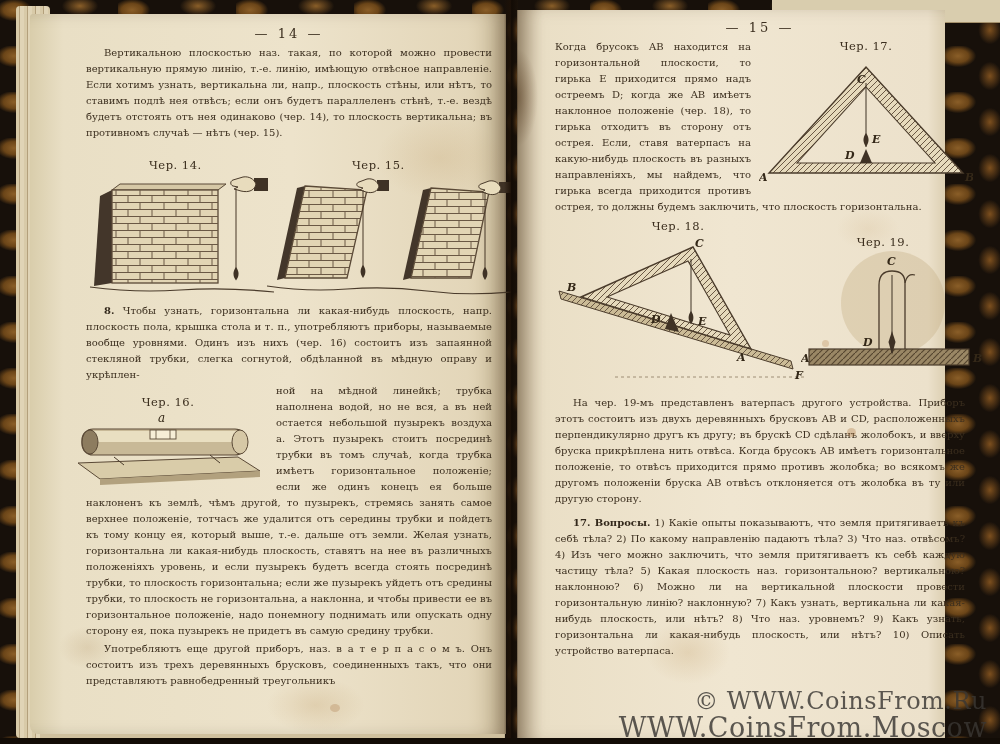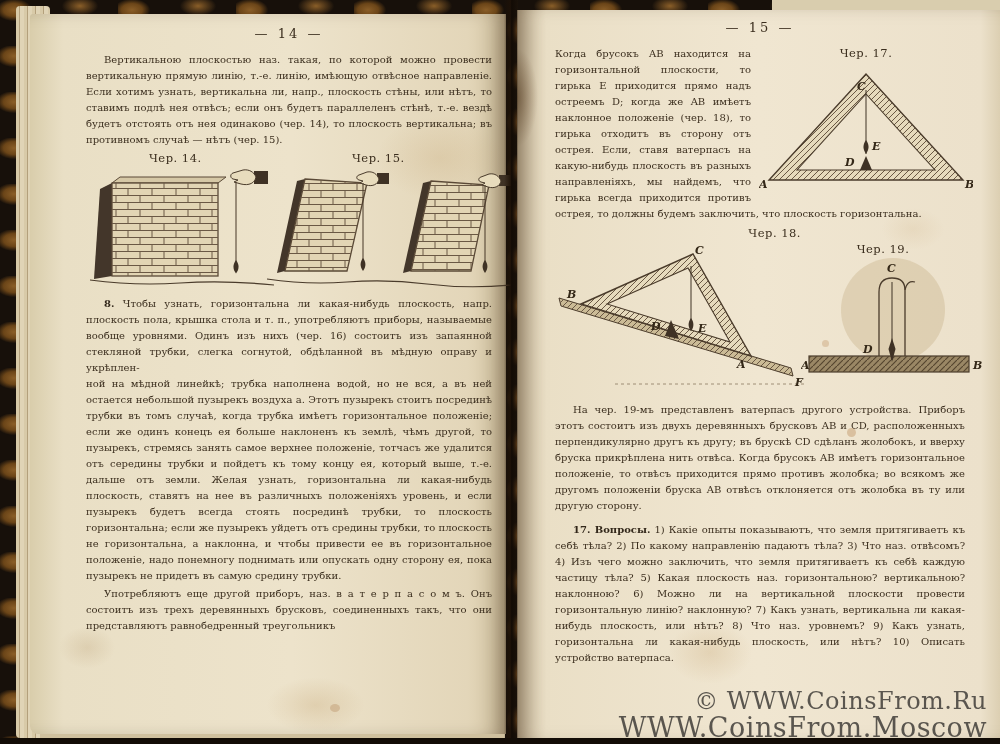--- a/index.html
+++ b/index.html
@@ -19,35 +19,35 @@
   .stack-bottom-left{position:absolute;left:40px;top:730px;width:465px;height:8px;background:#cfc09e;border-top:1px solid #a08a64;}
   
   .page{position:absolute;color:#3b2e1e;}
   .page-left{left:30px;top:14px;width:476px;height:720px;border-radius:3px 0 0 8px;
     background:
       radial-gradient(ellipse 90px 60px at 86% 20%, rgba(170,125,60,.14), rgba(0,0,0,0) 70%),
       radial-gradient(ellipse 70px 40px at 60% 96%, rgba(170,125,60,.18), rgba(0,0,0,0) 70%),
       radial-gradient(ellipse 40px 30px at 12% 88%, rgba(150,110,55,.15), rgba(0,0,0,0) 70%),
       linear-gradient(90deg,#d9cdab 0%,#e9dfc5 7%,#ede3cb 55%,#e3d6b9 92%,#d1c2a0 100%);
     box-shadow:inset -16px 0 20px -10px rgba(55,35,15,.5);}
-  .page-right{left:517px;top:10px;width:483px;height:730px;
+  .page-right{left:517px;top:10px;width:428px;height:730px;
     background:
       radial-gradient(ellipse 30px 70px at 0% 12%, rgba(80,50,20,.45), rgba(0,0,0,0) 70%),
       radial-gradient(ellipse 60px 45px at 40% 88%, rgba(175,130,65,.18), rgba(0,0,0,0) 70%),
       radial-gradient(ellipse 45px 30px at 82% 30%, rgba(175,130,65,.10), rgba(0,0,0,0) 70%),
       linear-gradient(90deg,#d5c6a8 0%,#eadfc6 6%,#f0e6d1 50%,#ece1cb 96%,#dccfb2 100%);
     box-shadow:inset 18px 0 22px -12px rgba(55,35,15,.55);}
   .spine{position:absolute;left:504px;top:0;width:14px;height:744px;
     background:linear-gradient(90deg,rgba(40,25,10,0) 0%,rgba(30,18,8,.85) 45%,#120b05 55%,rgba(40,25,10,.2) 100%);}
   .bottom-band{position:absolute;left:0;top:738px;width:1000px;height:6px;background:#120c06;}
   
   .tb{position:absolute;}
   .tb-left{left:56px;top:10px;width:406px;}
   .tb-right{left:38px;top:8px;width:410px;}
-  .pnum{text-align:center;font-size:13px;letter-spacing:3px;margin:2px 0 11px 0;}
+  .pnum{text-align:center;font-size:13px;letter-spacing:3px;margin:2px 0 4px 0;}
   p.bk{margin:0;text-align:justify;font-size:10px;line-height:16px;text-indent:18px;color:#3b2e1e;}
   p.bk.noind{text-indent:0;}
   .bold{font-weight:bold;color:#32271a;}
   .sm{font-size:11.6px;line-height:14.6px;}
   .figrow{display:flex;align-items:flex-end;}
   .figcol{text-align:center;}
   .figlabel{font-size:11.5px;letter-spacing:.5px;color:#3b2e1e;margin-bottom:2px;}
   .fig16box{float:left;width:196px;height:108px;margin:2px 10px 0 -16px;text-align:center;}
   .fig17box{float:right;width:214px;height:148px;margin:0 -8px 12px 8px;text-align:center;}
   .wrapblock{overflow:visible;}
@@ -69,21 +69,21 @@
   <div class="stack-left"></div>
   <div class="stack-top-right"></div>
   <div class="stack-bottom-left"></div>
 
   <div class="page page-left">
     <div class="tb tb-left">
       <div class="pnum">— 14 —</div>
 
       <p class="bk">Вертикальною плоскостью наз. такая, по которой можно провести вертикальную прямую линію, т.-е. линію, имѣющую отвѣсное направленіе. Если хотимъ узнать, вертикальна ли, напр., плоскость стѣны, или нѣтъ, то ставимъ подлѣ нея отвѣсъ; если онъ будетъ параллеленъ стѣнѣ, т.-е. вездѣ будетъ отстоять отъ нея одинаково (чер. 14), то плоскость вертикальна; въ противномъ случаѣ — нѣтъ (чер. 15).</p>
 
-      <div class="figrow" style="margin-top:5px;height:140px;">
+      <div class="figrow" style="margin-top:19px;height:140px;">
 
         <div class="figcol" style="width:44%;">
           <div class="figlabel">Чер. 14.</div>
           <svg width="192" height="122" viewBox="0 0 192 122">
             <defs>
               <pattern id="bp14" width="24" height="14" patternUnits="userSpaceOnUse">
                 <path d="M0 .5H24 M0 7.5H24 M6 0V7 M18 7V14" stroke="#6a5844" stroke-width="1" fill="none"></path>
               </pattern>
             </defs>
             <path class="ln" d="M4 113 q45 6 90 3 t94 2" stroke-width="1.2"></path>
@@ -129,20 +129,36 @@
               <line x1="94" y1="14" x2="94" y2="92" stroke="#463726" stroke-width="1"></line>
               <path d="M94,89 c3.2,4.3 3.2,8.6 0,12.9 c-3.2,-4.3 -3.2,-8.6 0,-12.9 z" fill="#3f3225"></path>
             </g>
           </svg>
         </div>
       </div>
 
       <p class="bk" style="margin-top:3px;"><span class="bold">8.</span> <span>Чтобы узнать, горизонтальна ли какая-нибудь плоскость, напр. плоскость пола, крышка стола и т. п., употребляютъ приборы, называемые вообще уровнями. Одинъ изъ нихъ (чер. 16) состоитъ изъ запаянной стекляной трубки, слегка согнутой, обдѣланной въ мѣдную оправу и укрѣплен-</span></p>
 
       <div class="wrapblock">
+        <div class="fig16box">
+          <div class="figlabel" style="margin-top:10px;">Чер. 16.</div>
+          <svg width="196" height="74" viewBox="0 0 196 74">
+            <text class="fla" x="88" y="11">a</text>
+            <polygon points="8,52 168,46 190,60 30,68" fill="#d9cca9" stroke="#5a4936" stroke-width="1"></polygon>
+            <polygon points="30,68 190,60 190,66 30,74" fill="#b2a17e"></polygon>
+            <rect x="12" y="18" rx="11" ry="11" width="164" height="26" fill="#c8b997" stroke="#5a4936" stroke-width="1.2"></rect>
+            <rect x="14" y="20" rx="9" ry="9" width="160" height="11" fill="#efe5c8" opacity=".85"></rect>
+            <ellipse cx="20" cy="31" rx="8" ry="12" fill="#8d7c5f" stroke="#5a4936" stroke-width="1"></ellipse>
+            <ellipse cx="170" cy="31" rx="8" ry="12" fill="#d6c8a6" stroke="#5a4936" stroke-width="1"></ellipse>
+            <rect x="80" y="19" width="26" height="9" fill="#f6eed6" stroke="#5a4936" stroke-width=".9"></rect>
+            <line x1="86" y1="19" x2="86" y2="28" stroke="#5a4936" stroke-width=".8"></line>
+            <line x1="100" y1="19" x2="100" y2="28" stroke="#5a4936" stroke-width=".8"></line>
+            <path class="ln" d="M44 46 l10 8 M140 44 l10 8" stroke-width="1"></path>
+          </svg>
+        </div>
         <p class="bk noind">ной на мѣдной линейкѣ; трубка наполнена водой, но не вся, а въ ней остается небольшой пузырекъ воздуха a. Этотъ пузырекъ стоитъ посрединѣ трубки въ томъ случаѣ, когда трубка имѣетъ горизонтальное положеніе; если же одинъ конецъ ея больше наклоненъ къ землѣ, чѣмъ другой, то пузырекъ, стремясь занять самое верхнее положеніе, тотчасъ же удалится отъ середины трубки и пойдетъ къ тому концу ея, который выше, т.-е. дальше отъ земли. Желая узнать, горизонтальна ли какая-нибудь плоскость, ставятъ на нее въ различныхъ положеніяхъ уровень, и если пузырекъ будетъ всегда стоять посрединѣ трубки, то плоскость горизонтальна; если же пузырекъ уйдетъ отъ средины трубки, то плоскость не горизонтальна, а наклонна, и чтобы привести ее въ горизонтальное положеніе, надо понемногу поднимать или опускать одну сторону ея, пока пузырекъ не придетъ въ самую средину трубки.</p>
       </div>
 
       <p class="bk" style="margin-top:2px;">Употребляютъ еще другой приборъ, наз. в а т е р п а с о м ъ. Онъ состоитъ изъ трехъ деревянныхъ брусковъ, соединенныхъ такъ, что они представляютъ равнобедренный треугольникъ</p>
     </div>
     <div class="speck" style="left:-14px;top:208px;width:5px;height:4px;"></div>
     <div class="fox" style="left:300px;top:690px;width:10px;height:8px;background:rgba(160,105,50,.25);"></div>
   </div>
 
   <div class="page page-right">
@@ -171,21 +187,21 @@
             <text class="fl" x="98" y="28">C</text>
             <text class="fl" x="86" y="104">D</text>
             <text class="fl" x="113" y="88">E</text>
           </svg>
         </div>
         <p class="bk noind">Когда брусокъ AB находится на горизонтальной плоскости, то гирька E приходится прямо надъ остреемъ D; когда же AB имѣетъ наклонное положеніе (чер. 18), то гирька отходитъ въ сторону отъ острея. Если, ставя ватерпасъ на какую-нибудь плоскость въ разныхъ направленіяхъ, мы найдемъ, что гирька всегда приходится противъ острея, то должны будемъ заключить, что плоскость горизонтальна.</p>
       </div>
 
       <div class="figrow" style="margin-top:6px;height:168px;">
 
-        <div class="figcol" style="width:60%;text-align:right;">
+        <div class="figcol" style="width:60%;">
           <div class="figlabel">Чер. 18.</div>
           <svg width="252" height="150" viewBox="0 0 252 150">
             <defs>
               <pattern id="h18" width="6" height="6" patternUnits="userSpaceOnUse">
                 <path d="M0 6 L6 0" stroke="#6a5844" stroke-width="1" fill="none"></path>
               </pattern>
             </defs>
             <line x1="60" y1="142" x2="250" y2="142" stroke="#8a7a5f" stroke-width=".8" stroke-dasharray="3 3"></line>
             <polygon points="4,56 236,126 238,134 6,64" fill="#cbbb96" stroke="#4a3b2b" stroke-width="1"></polygon>
             <polygon points="4,56 236,126 238,134 6,64" fill="url(#h18)"></polygon>

